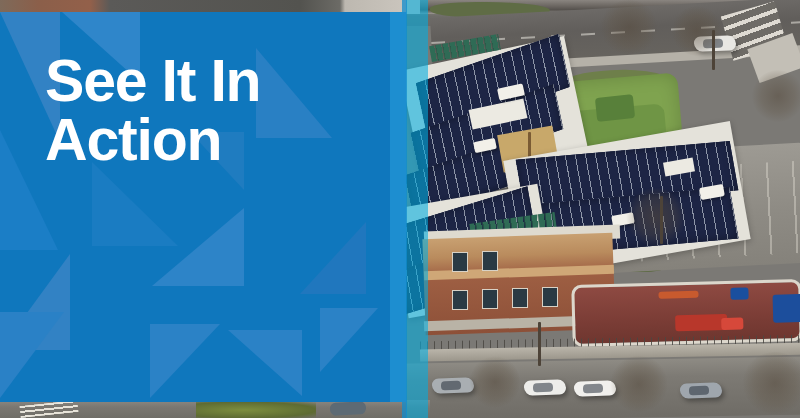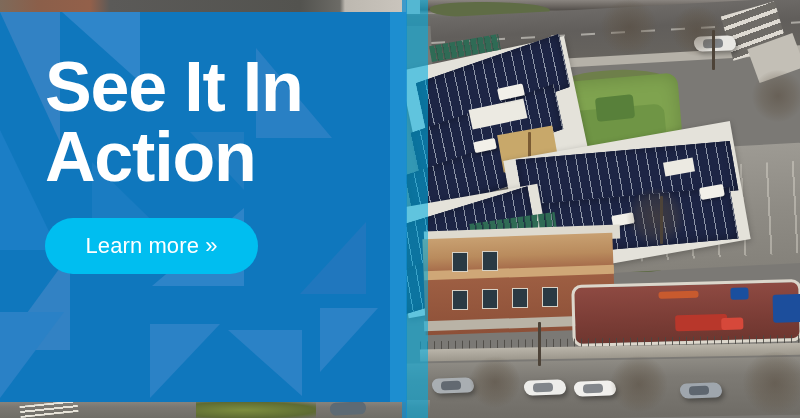--- a/index.html
+++ b/index.html
@@ -308,21 +308,21 @@
 
   
   .content {
     position: absolute;
     left: 45px; top: 52px;
     width: 330px;
   }
   .headline {
     margin: 0;
     color: #ffffff;
-    font-size: 70px;
+    font-size: 59px;
     line-height: 1.0;
     font-weight: bold;
     letter-spacing: -1.2px;
     text-rendering: optimizeLegibility;
   }
   .subhead {
     margin: 16px 0 0 0;
     color: #ffffff;
     font-size: 26px;
     line-height: 1.24;
@@ -483,16 +483,15 @@
     <div class="facet" style="border-right:70px solid transparent;border-top:74px solid #2b82c6;left:150px;top:312px;"></div>
     <div class="facet" style="border-left:74px solid transparent;border-top:66px solid #2b82c6;left:228px;top:318px;"></div>
     <div class="facet" style="border-right:76px solid transparent;border-bottom:90px solid #2980c4;left:256px;top:36px;"></div>
     <div class="facet" style="border-left:66px solid transparent;border-bottom:72px solid #2077be;left:300px;top:210px;"></div>
     <div class="facet" style="border-right:58px solid transparent;border-top:64px solid #2b82c6;left:320px;top:296px;"></div>
     <div class="facet" style="border-left:54px solid transparent;border-top:58px solid #1f7cc0;left:190px;top:120px;"></div>
   </div>
 
   <div class="content">
     <h1 class="headline">See It In Action</h1>
-    <button class="cta">Learn more »</button>
   </div>
 
 </div>
 
 </body></html>

